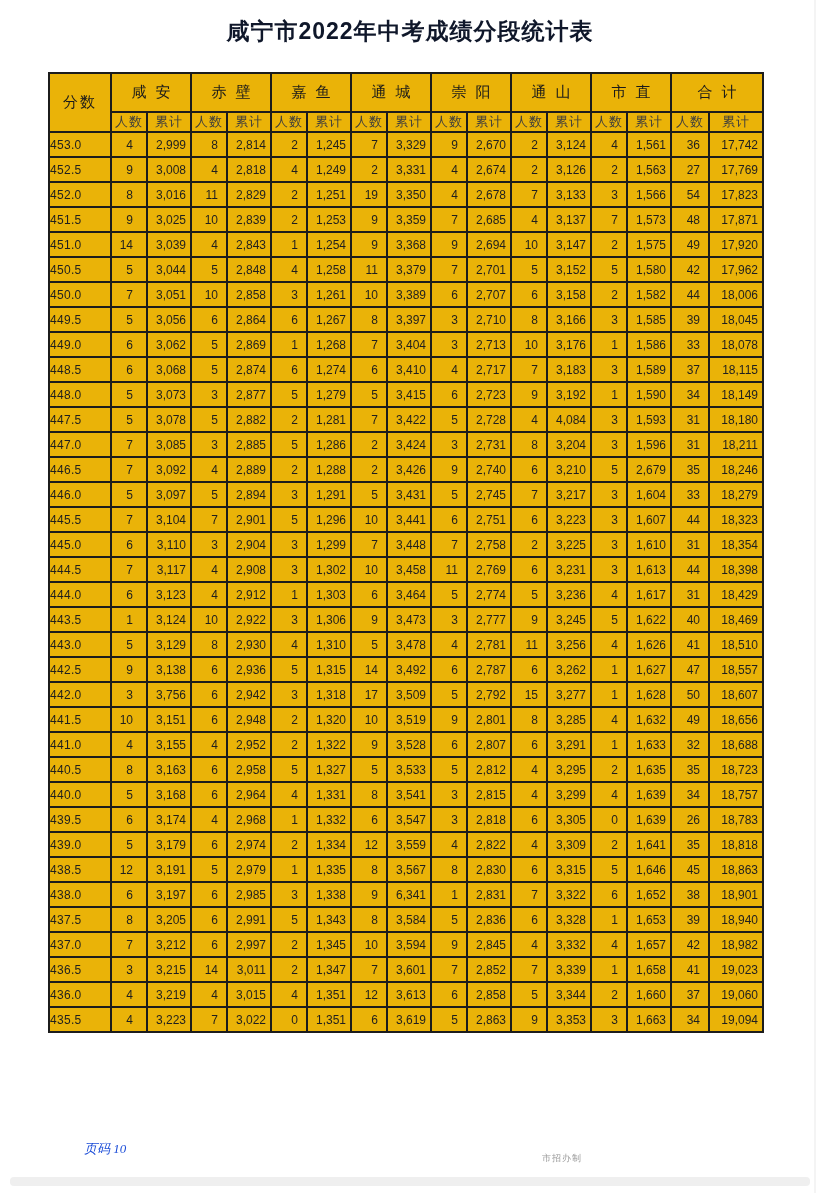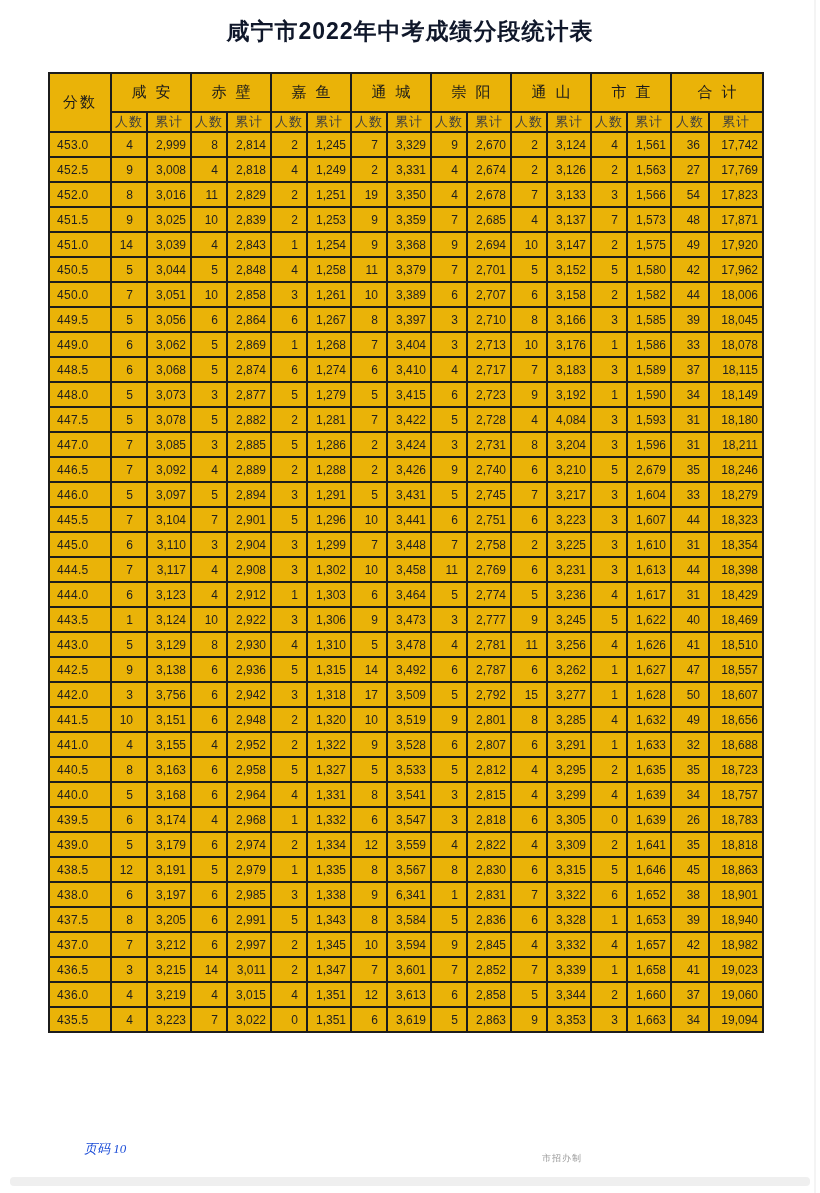--- a/index.html
+++ b/index.html
@@ -19,21 +19,21 @@
     border-collapse:collapse; table-layout:fixed; background:#eab308;
   }
   .score-table th, .score-table td {
     border:2px solid #1c1c1c; overflow:hidden; white-space:nowrap;
   }
   tr.group-row th { height:39px; font-size:15px; font-weight:normal; color:#1a1a1a; }
   th.region-th { letter-spacing:9px; text-indent:9px; }
   th.score-th { font-size:16px; font-weight:bold; letter-spacing:2px; }
   tr.sub-row th { height:17px; font-size:13px; font-weight:normal; color:#3d3d3d; letter-spacing:1px; }
   tbody td { height:25px; font-size:12px; color:#1f1f1f; }
-  td.score-cell { text-align:left; padding-left:7px; letter-spacing:0.3px; }
+  td.score-cell { text-align:left; letter-spacing:0.3px; }
   td.count-cell { text-align:right; padding-right:8px; }
   td.count-cell.g0 { padding-right:13px; }
   td.cum-cell { text-align:right; padding-right:4px; }
   .footer-page {
     position:absolute; left:84px; top:1140px;
     font-size:13px; font-style:italic; color:#1d4ed8;
     font-family:"Liberation Serif","DejaVu Serif",serif;
   }
   .footer-stamp {
     position:absolute; left:542px; top:1152px;

